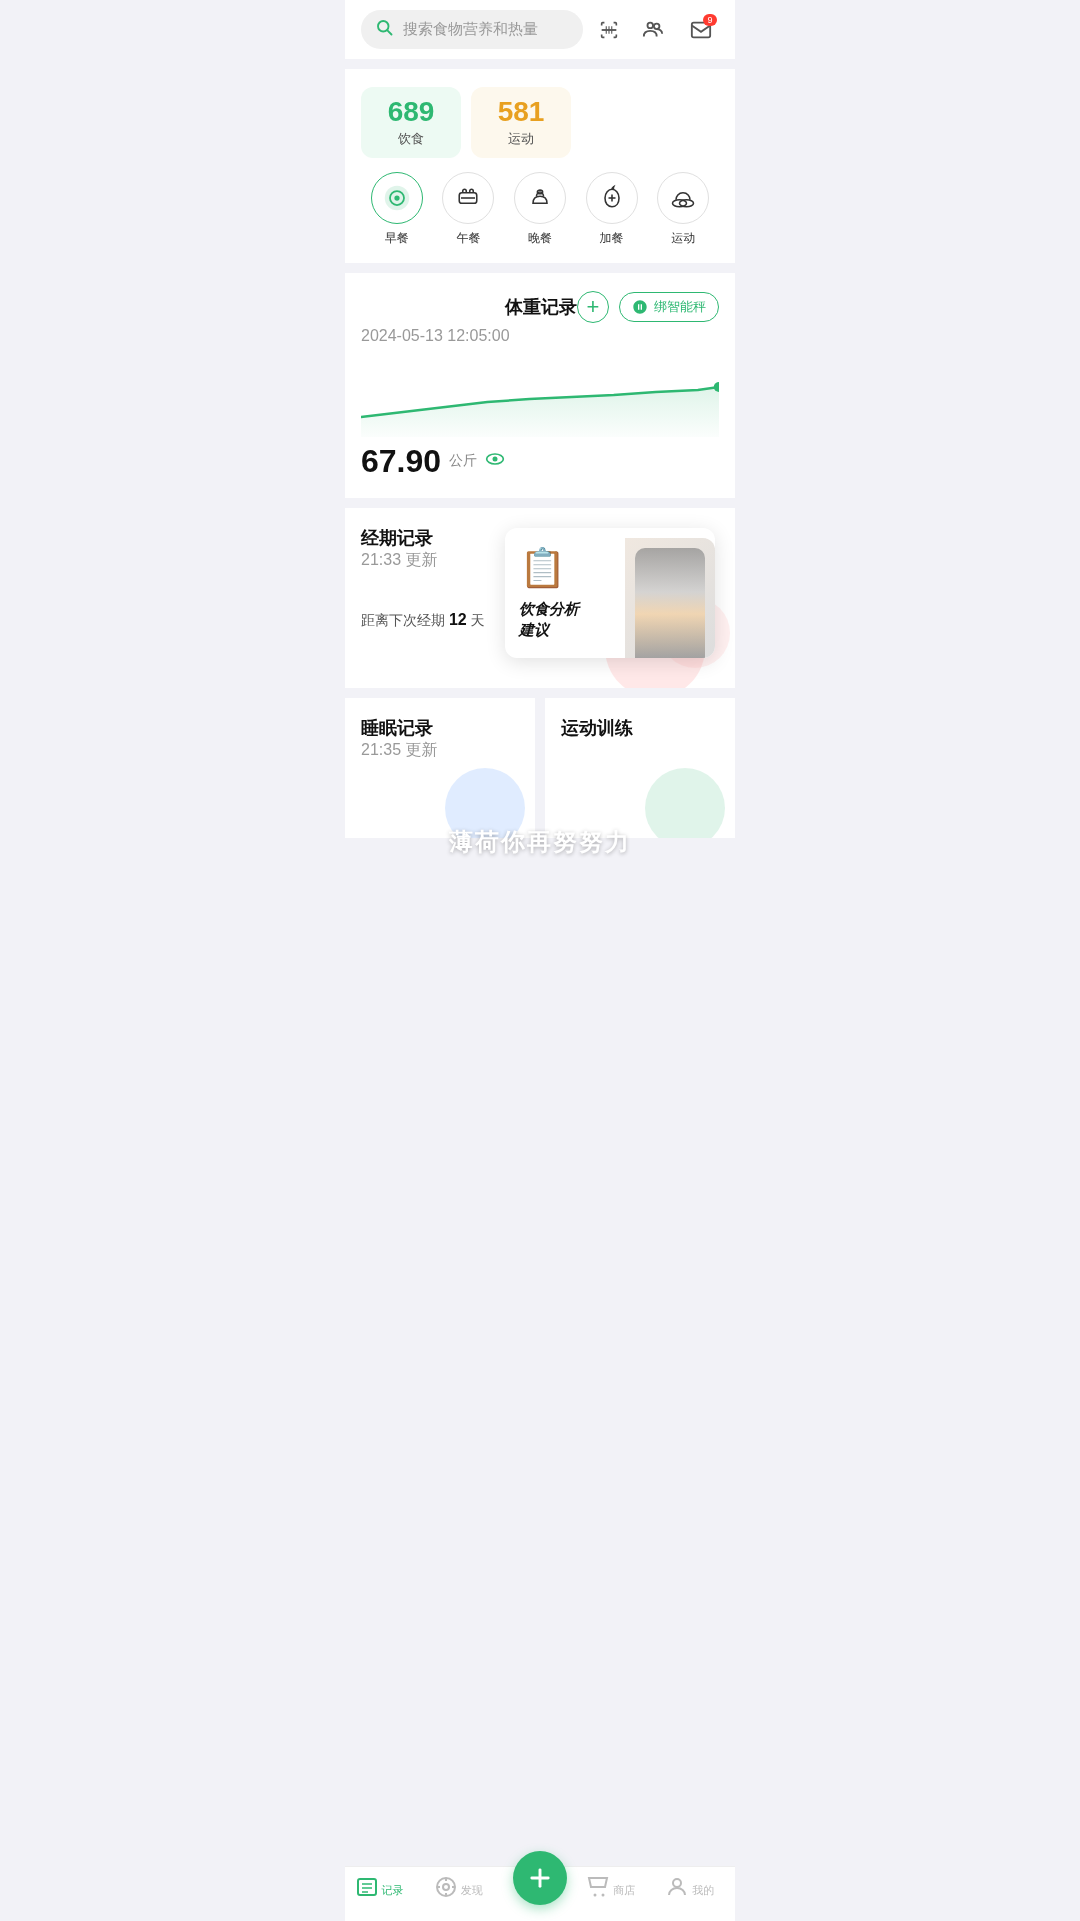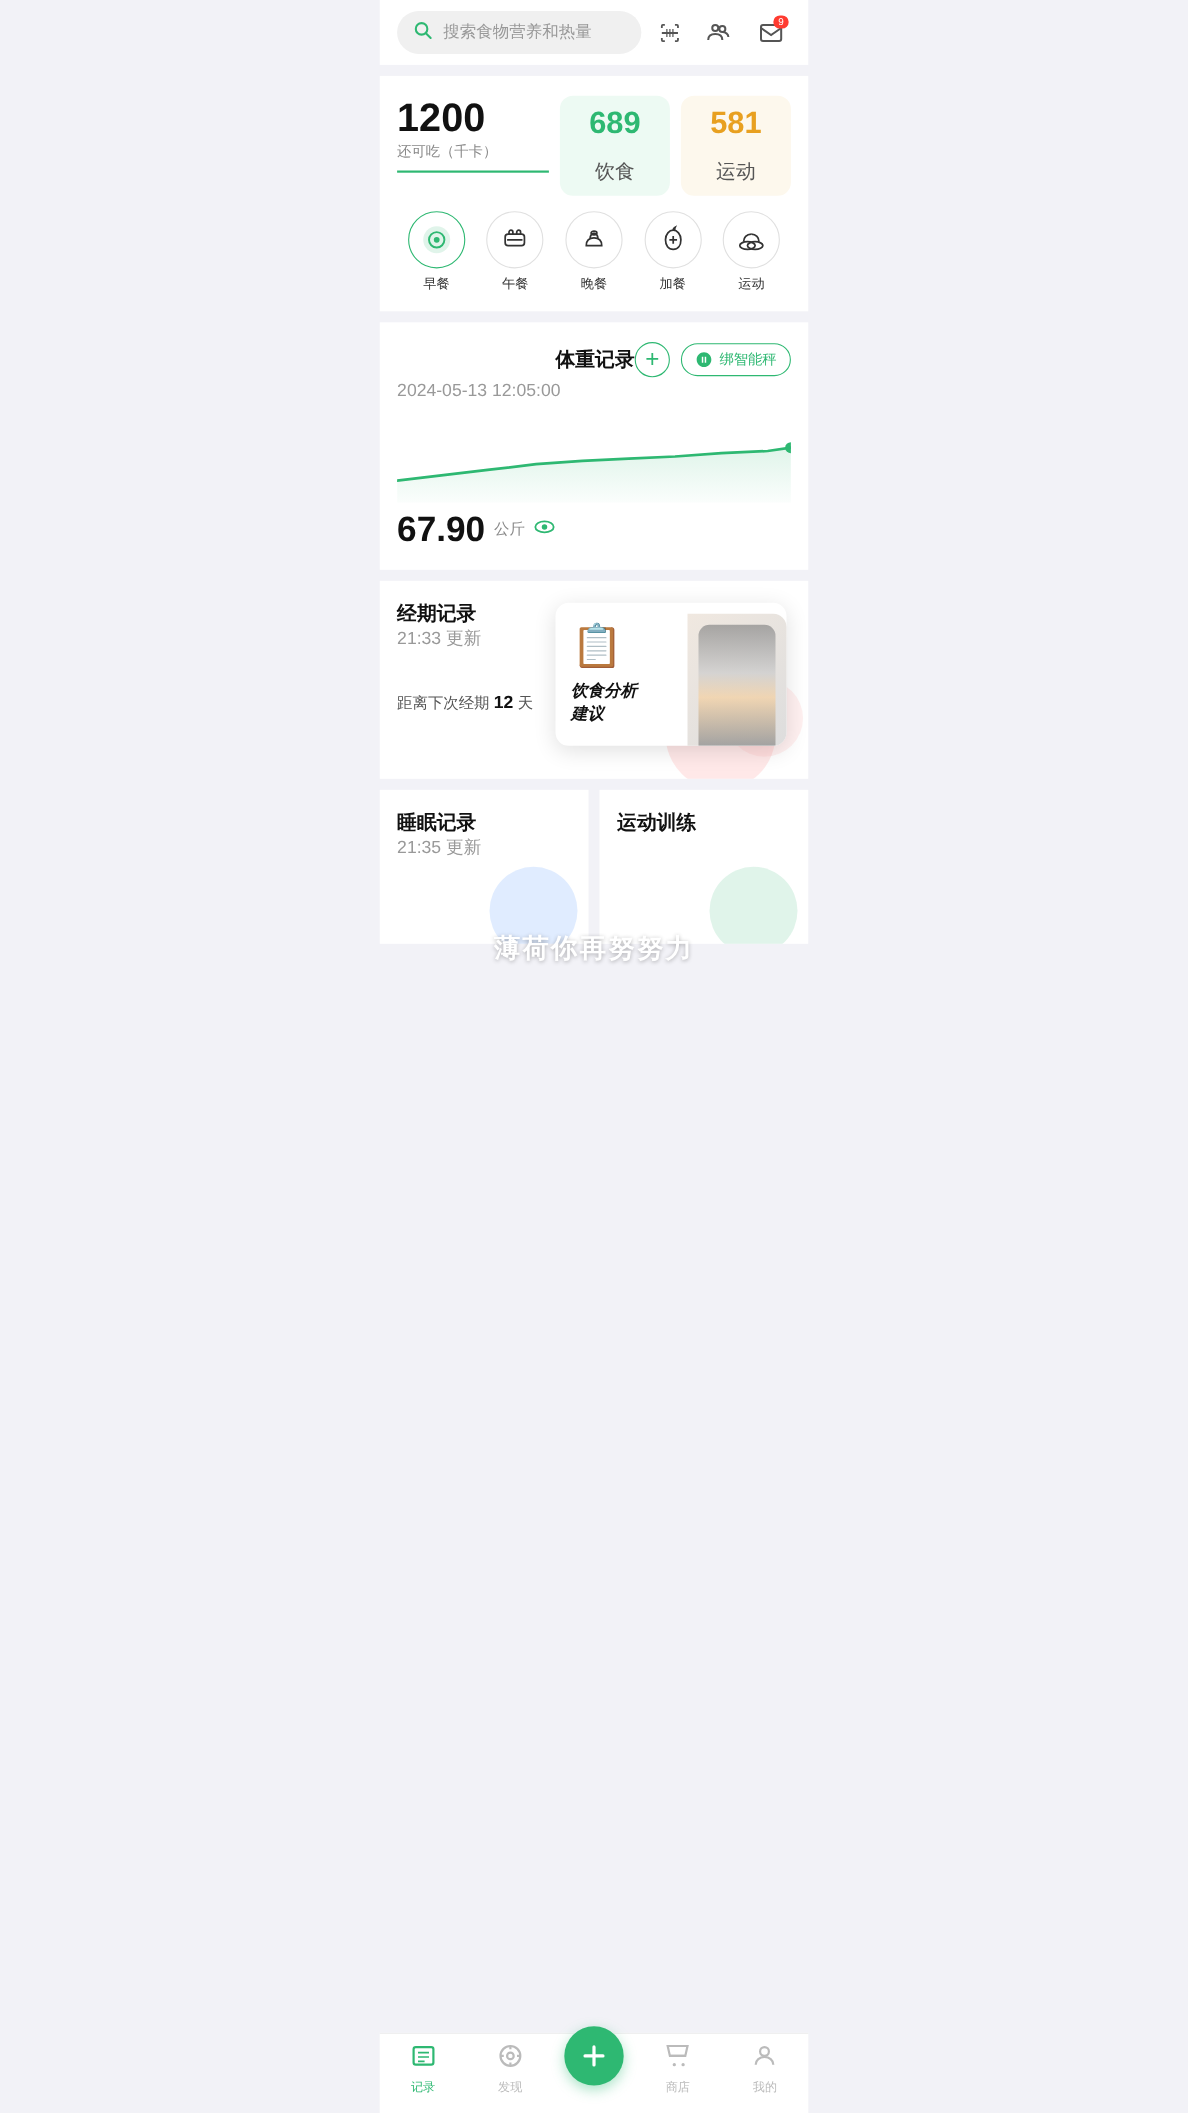--- a/index.html
+++ b/index.html
@@ -105,23 +105,23 @@
       background: #fdf8ed;
     }
     .cal-box-num {
       font-size: 28px;
       font-weight: bold;
       line-height: 1.1;
     }
     .cal-box-num-green { color: #2eb872; }
     .cal-box-num-yellow { color: #e8a020; }
     .cal-box-label {
-      font-size: 18px;
+      font-size: 13px;
       color: #555;
-      margin-top: 16px;
+      margin-top: 2px;
     }
 
     
     .meal-row {
       display: flex;
       justify-content: space-around;
       margin-top: 10px;
     }
     .meal-item {
       display: flex;
@@ -312,21 +312,21 @@
       background: white;
       border-top: 1px solid #eee;
       display: flex;
       align-items: center;
       justify-content: space-around;
       padding: 8px 0 16px;
       z-index: 100;
     }
     .nav-item {
       display: flex;
-      flex-direction: column;
+      flex-direction: row;
       align-items: center;
       gap: 3px;
       cursor: pointer;
       min-width: 60px;
     }
     .nav-icon {
       font-size: 22px;
       color: #bbb;
     }
     .nav-icon.active { color: #2eb872; }
@@ -411,25 +411,20 @@
           <rect x="2" y="4" width="20" height="16" rx="2"></rect>
           <path d="M2 7l10 7 10-7"></path>
         </svg>
         <span class="badge">9</span>
       </div>
     </div>
   </div>
 
   <div class="main-card">
     <div class="calorie-row">
-      <div class="remaining-cal">
-        <div class="remaining-num">1200</div>
-        <div class="remaining-label">还可吃（千卡）</div>
-        <div class="remaining-underline"></div>
-      </div>
       <div class="cal-box cal-box-green">
         <div class="cal-box-num cal-box-num-green">689</div>
         <div class="cal-box-label">饮食</div>
       </div>
       <div class="cal-box cal-box-yellow">
         <div class="cal-box-num cal-box-num-yellow">581</div>
         <div class="cal-box-label">运动</div>
       </div>
     </div>
 

